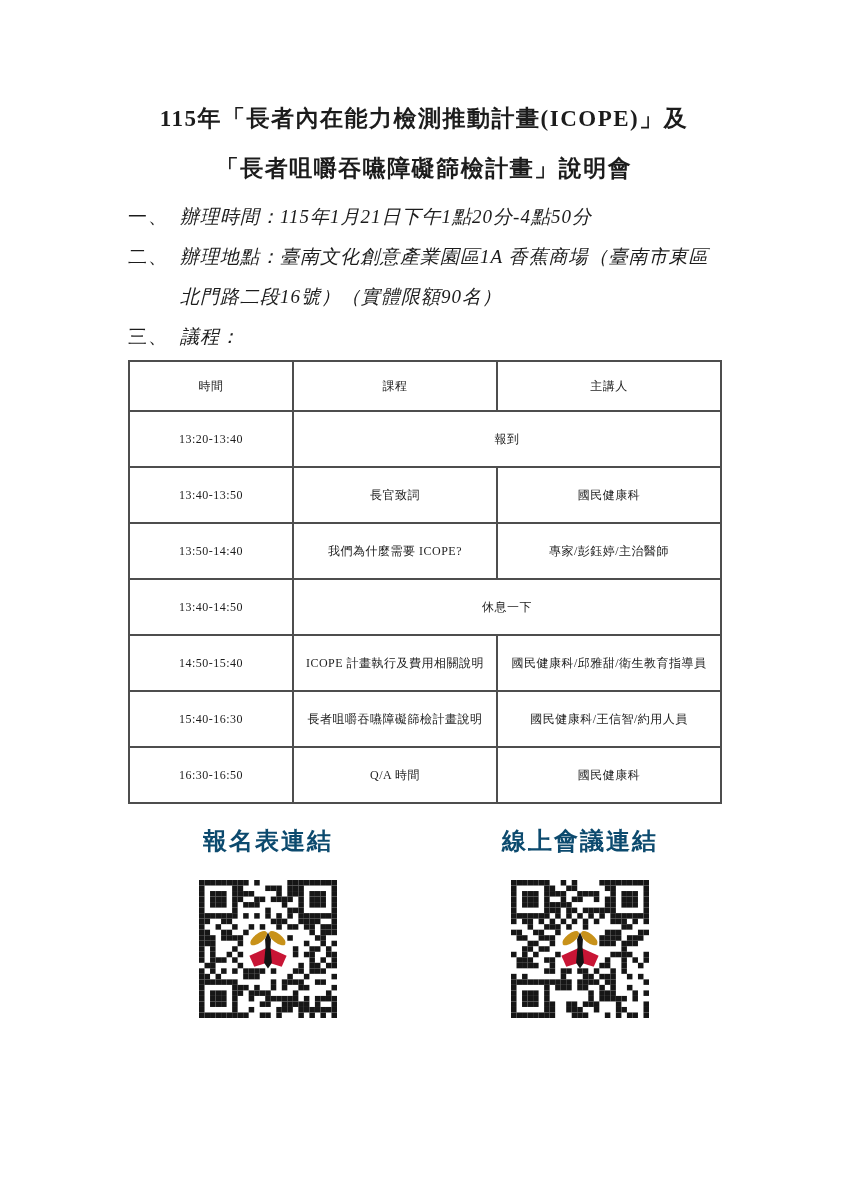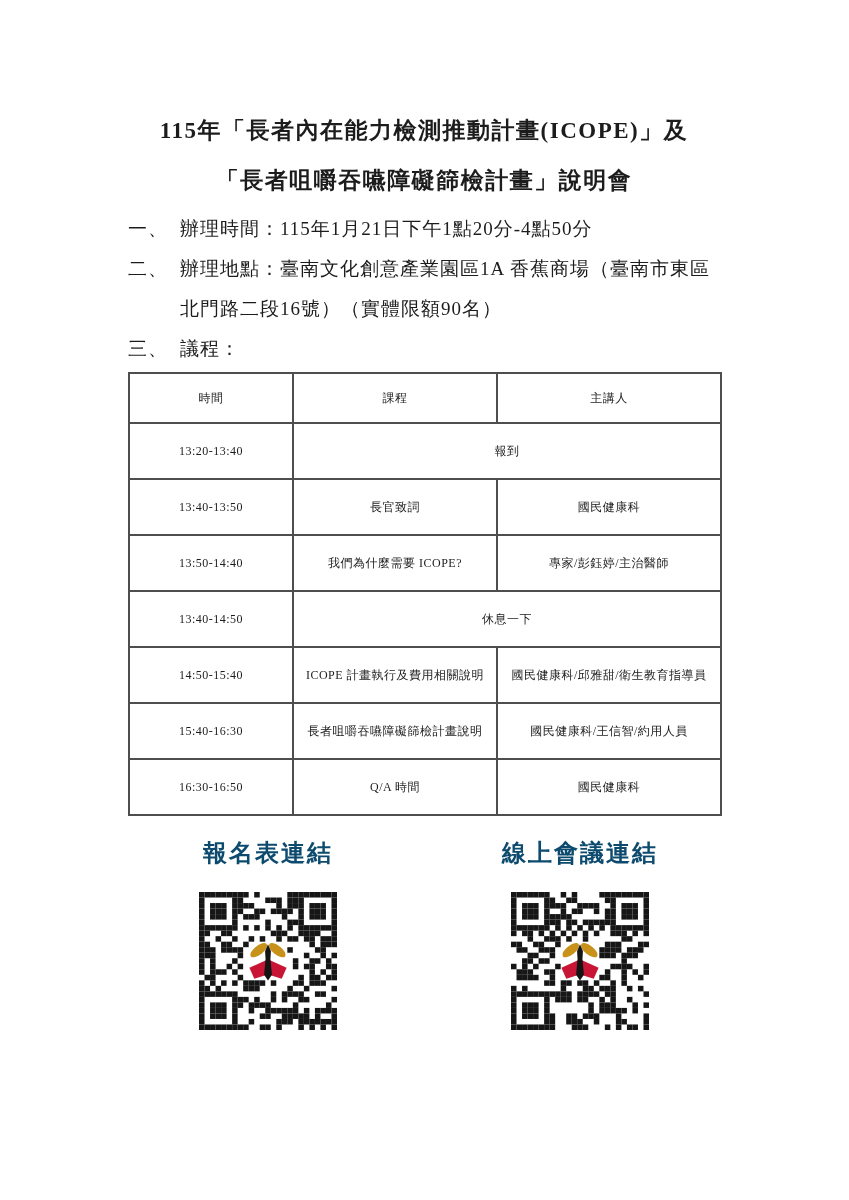--- a/index.html
+++ b/index.html
@@ -9,39 +9,39 @@
     width: 849px;
     height: 1200px;
     background: #ffffff;
     overflow: hidden;
     font-family: "Liberation Serif", "DejaVu Serif", serif;
     color: #1c1c1c;
   }
   .content {
     position: absolute;
     left: 128px;
-    top: 16px;
+    top: 4px;
     width: 592px;
   }
   .doc-title {
     padding-top: 90px;
     text-align: center;
     font-size: 23px;
     font-weight: bold;
     letter-spacing: 1.5px;
   }
   .doc-title .t-line { line-height: 50px; }
   .info-list {
     margin-top: 3px;
     font-size: 19px;
     letter-spacing: 1px;
   }
   .info-item { display: flex; line-height: 40px; }
   .info-num { width: 52px; flex: 0 0 52px; }
-  .info-text { flex: 1; white-space: pre-line; }
+  .info-text { flex: 1; white-space: pre-line; font-style: italic; }
   table.agenda {
     margin-top: 3px;
     border-collapse: collapse;
     table-layout: fixed;
     width: 592px;
     font-size: 12px;
     letter-spacing: 0.5px;
   }
   table.agenda th, table.agenda td {
     border: 2px solid #4e4e4e;

